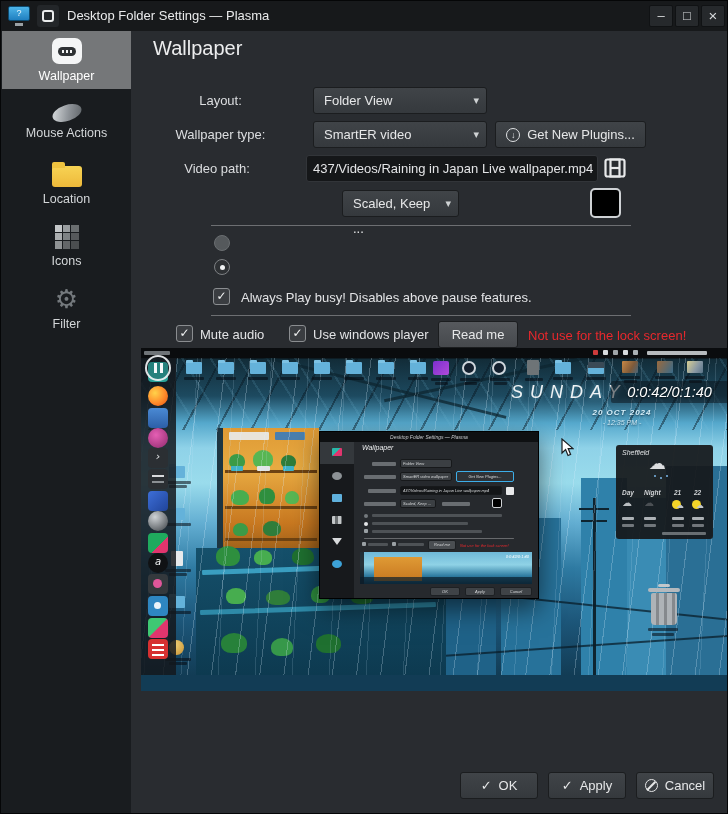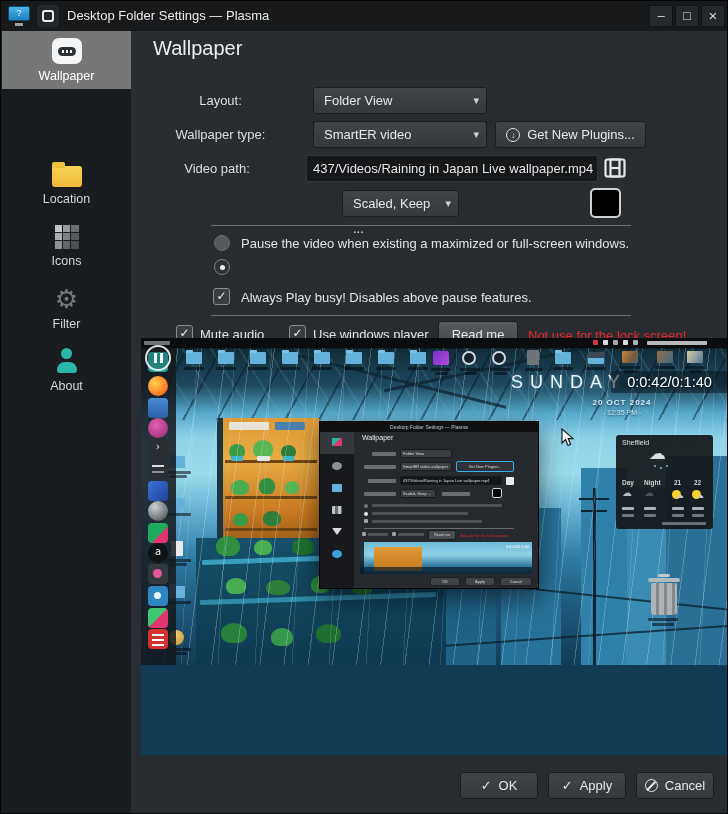--- a/index.html
+++ b/index.html
@@ -52,22 +52,22 @@
   .radio{position:absolute;width:16px;height:16px;border-radius:50%;cursor:default;}
   .radio.off{background:#55595c;border:1px solid #6a6e71;}
   .radio.on{background:#2e3134;border:1px solid #7d8083;}
   .radio.on::after{content:"";position:absolute;left:4.5px;top:4.5px;width:5px;height:5px;border-radius:50%;background:#f2f4f5;}
   .check{position:absolute;width:17px;height:17px;border-radius:3px;background:#3a3d41;border:1px solid #8a8d90;color:#f4f5f6;font-size:12px;line-height:15px;text-align:center;cursor:default;font-family:"DejaVu Sans",sans-serif;}
   .optlabel{position:absolute;color:#e2e3e5;line-height:18px;}
   .warn{position:absolute;font-size:13px;}
   .ic-cancel{position:relative;width:13px;height:13px;border:1.5px solid #e6e7e8;border-radius:50%;}
   .ic-cancel::after{content:"";position:absolute;left:-1px;top:4.6px;width:12px;height:1.5px;background:#e6e7e8;transform:rotate(-45deg);}
   
-  .preview{position:absolute;left:140px;top:337px;width:587px;height:417px;overflow:hidden;
-    background:linear-gradient(180deg,#0a0c0e 0px,#0a0c0e 10px,#122c38 11px,#1d4a60 48px,#55a8cc 75px,#8fd2e8 100px,#9adcec 135px,#63aed2 175px,#2f7ba3 220px,#1c5578 275px,#123c55 327px);}
+  .preview{position:absolute;left:140px;top:347px;width:587px;height:343px;overflow:hidden;
+    background:linear-gradient(180deg,#0a0c0e 0px,#0a0c0e 10px,#122c38 11px,#1d4a60 48px,#55a8cc 75px,#8fd2e8 100px,#9adcec 135px,#63aed2 175px,#2f7ba3 220px,#1c5578 275px,#123c55 327px);font-style:italic;}
   .pv-strip{position:absolute;left:0;top:0;width:587px;height:10px;background:#0a0c0e;}
   .bar{position:absolute;border-radius:1px;}
   .pv-scaffold{position:absolute;left:0;top:10px;width:587px;height:72px;
     background:repeating-linear-gradient(58deg,rgba(120,190,220,.14) 0 2px,transparent 2px 24px),repeating-linear-gradient(-62deg,rgba(8,22,32,.45) 0 2px,transparent 2px 30px);}
   .beam{position:absolute;height:3px;background:#0d2530;opacity:.75;}
   .pv-fold{position:absolute;width:16px;height:12px;background:#64b2da;border-radius:1px;}
   .pv-fold::before{content:"";position:absolute;left:0;top:-2px;width:7px;height:3px;background:#7cc2e4;border-radius:1px 1px 0 0;}
   .pv-circle{position:absolute;border-radius:50%;}
   .pv-lbl{position:absolute;height:3px;background:rgba(5,10,16,.55);border-radius:1px;}
   .sunday{position:absolute;left:370px;top:34px;font-size:18px;font-weight:300;letter-spacing:7px;color:rgba(255,255,255,.92);text-shadow:0 0 6px rgba(130,210,240,.8);}
@@ -132,20 +132,24 @@
     <span class="winbtn" style="right:2px;font-size:15px;">×</span>
   </div>
 
   <div class="sidebar">
     <div class="side-item sel" style="top:0;">
       <span class="ic-wall">
           <span class="dots"></span>
         </span>
       <span class="side-label">Wallpaper</span>
     </div>
+    <div class="side-item" style="top:62px;">
+      <span class="ic-mouse"></span>
+      <span class="side-label">Mouse Actions</span>
+    </div>
     <div class="side-item" style="top:124px;">
       <span class="ic-folder"></span>
       <span class="side-label">Location</span>
     </div>
     <div class="side-item" style="top:186px;">
       <span class="ic-grid">
         <span style="background:#c3c6c8;"></span>
           <span style="background:#989c9e;"></span>
           <span style="background:#6a6e70;"></span>
         <span style="background:#aaadaf;"></span>
@@ -154,24 +158,20 @@
         <span style="background:#8f9294;"></span>
           <span style="background:#636668;"></span>
           <span style="background:#4b4e50;"></span>
       </span>
       <span class="side-label">Icons</span>
     </div>
     <div class="side-item" style="top:248px;">
       <span class="ic-gear">⚙</span>
       <span class="side-label">Filter</span>
     </div>
-    <div class="side-item" style="top:310px;">
-      <span class="ic-person"></span>
-      <span class="side-label">About</span>
-    </div>
   </div>
 
   <div class="h1">Wallpaper</div>
 
   <div class="flabel" style="left:132px;top:86px;width:175px;">Layout:</div>
   <div class="dropdown" style="left:312px;top:86px;width:174px;"><span>Folder View</span><span class="chev">▾</span></div>
 
   <div class="flabel" style="left:132px;top:120px;width:175px;">Wallpaper type:</div>
   <div class="dropdown" style="left:312px;top:120px;width:174px;padding-right:20px;"><span>SmartER video wallpaper</span><span class="chev">▾</span></div>
   <div class="btn" style="left:494px;top:120px;width:151px;">
@@ -188,21 +188,20 @@
       <line x1="7.5" y1="12" x2="16.5" y2="12" stroke="#e8e9ea" stroke-width="2.2"></line>
     </svg>
   </div>
 
   <div class="dropdown" style="left:341px;top:189px;width:117px;padding-right:20px;"><span>Scaled, Keep ...</span><span class="chev">▾</span></div>
   <div class="swatch" style="left: 589px; top: 187px; background: rgb(0, 0, 0);"></div>
 
   <div class="sep" style="left:210px;top:224px;width:420px;"></div>
 
   <div class="radio off" style="left:213px;top:234px;"></div>
-  <div class="optlabel" style="left:240px;top:234px;">Pause the video when existing a maximized or full-screen windows.</div>
 
   <div class="radio on" style="left:213px;top:258px;"></div>
 
   <div class="check" style="left:212px;top:287px;">✓</div>
   <div class="optlabel" style="left:240px;top:288px;">Always Play busy! Disables above pause features.</div>
 
   <div class="sep" style="left:210px;top:314px;width:420px;"></div>
 
   <div class="check" style="left:175px;top:324px;">✓</div>
   <div class="optlabel" style="left:199px;top:325px;">Mute audio</div>

